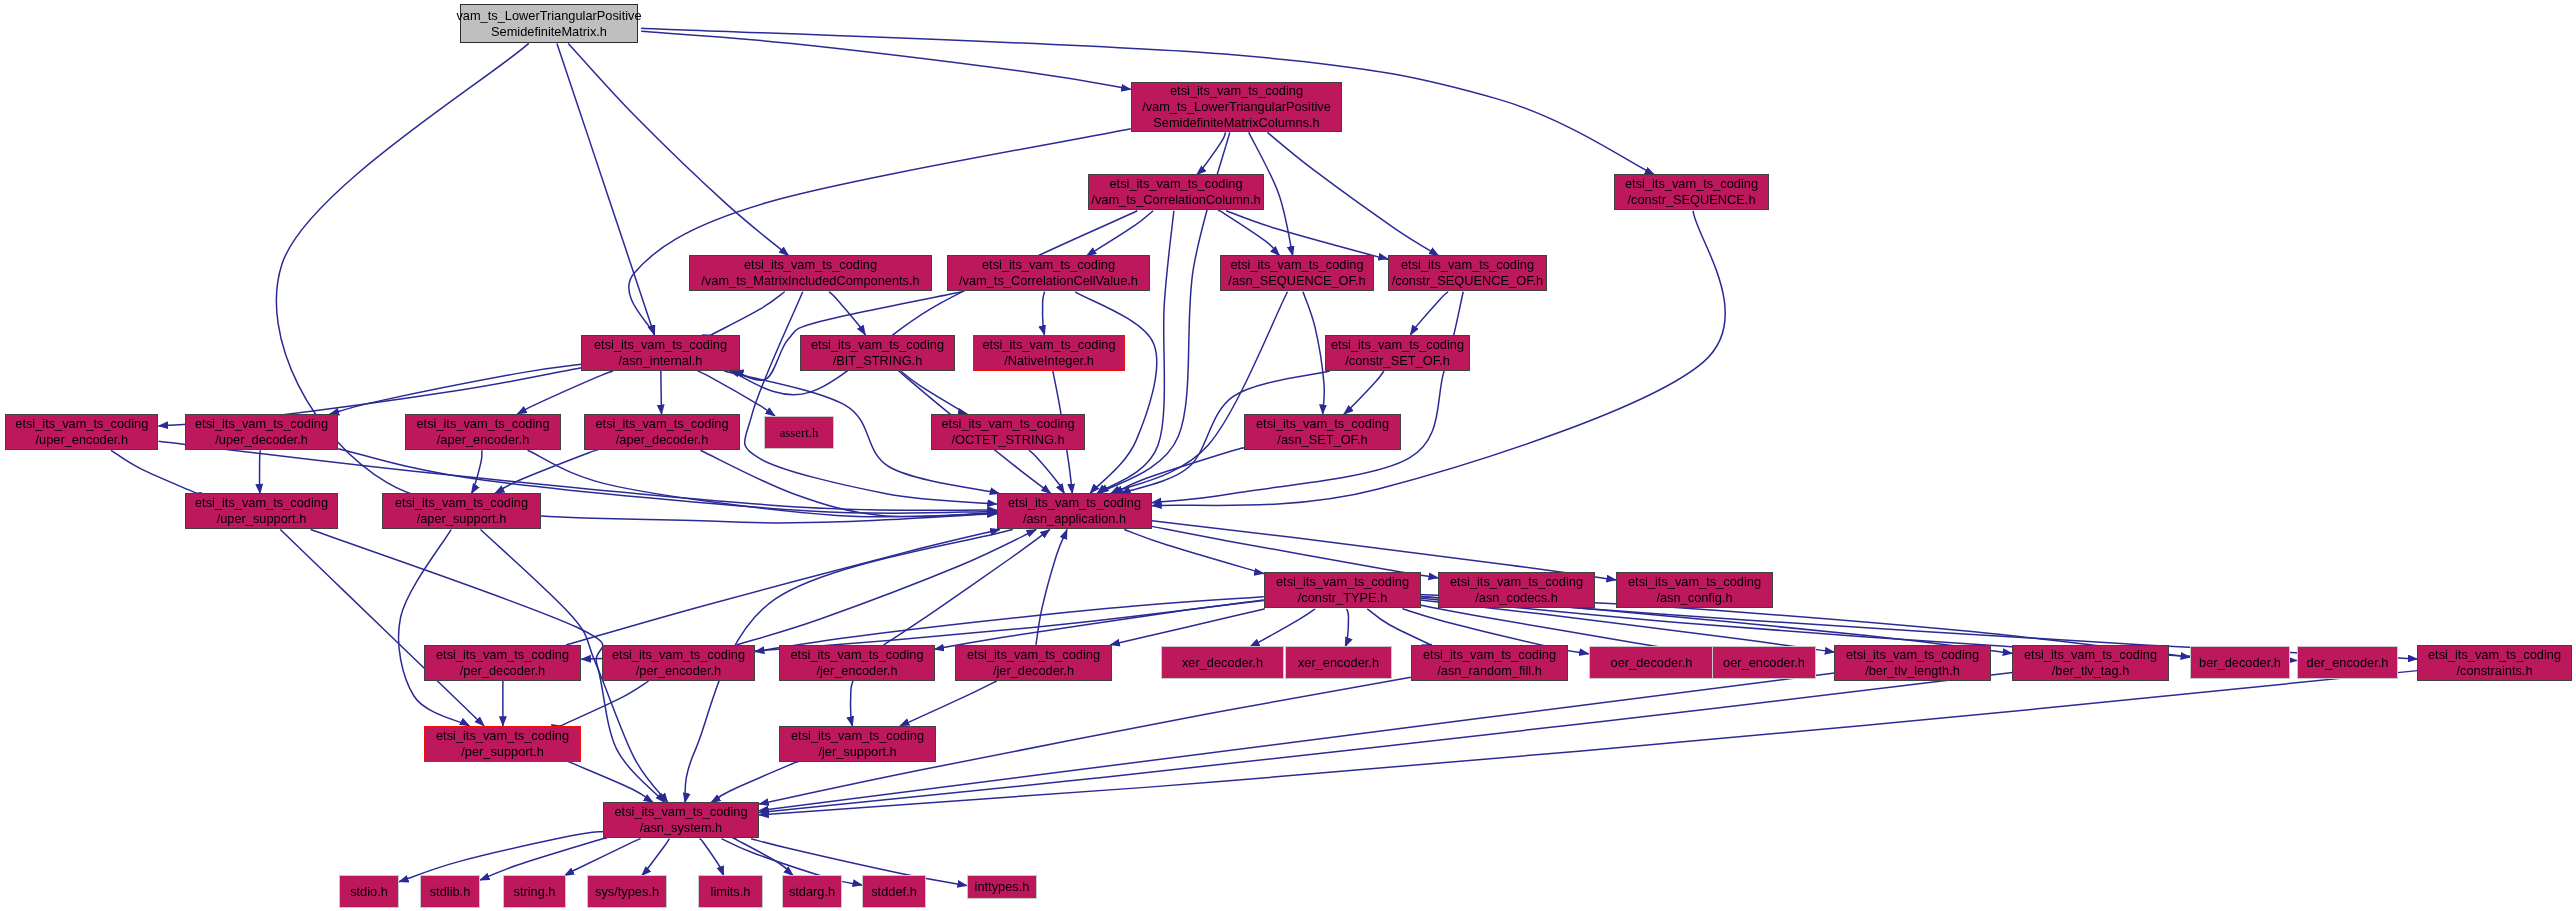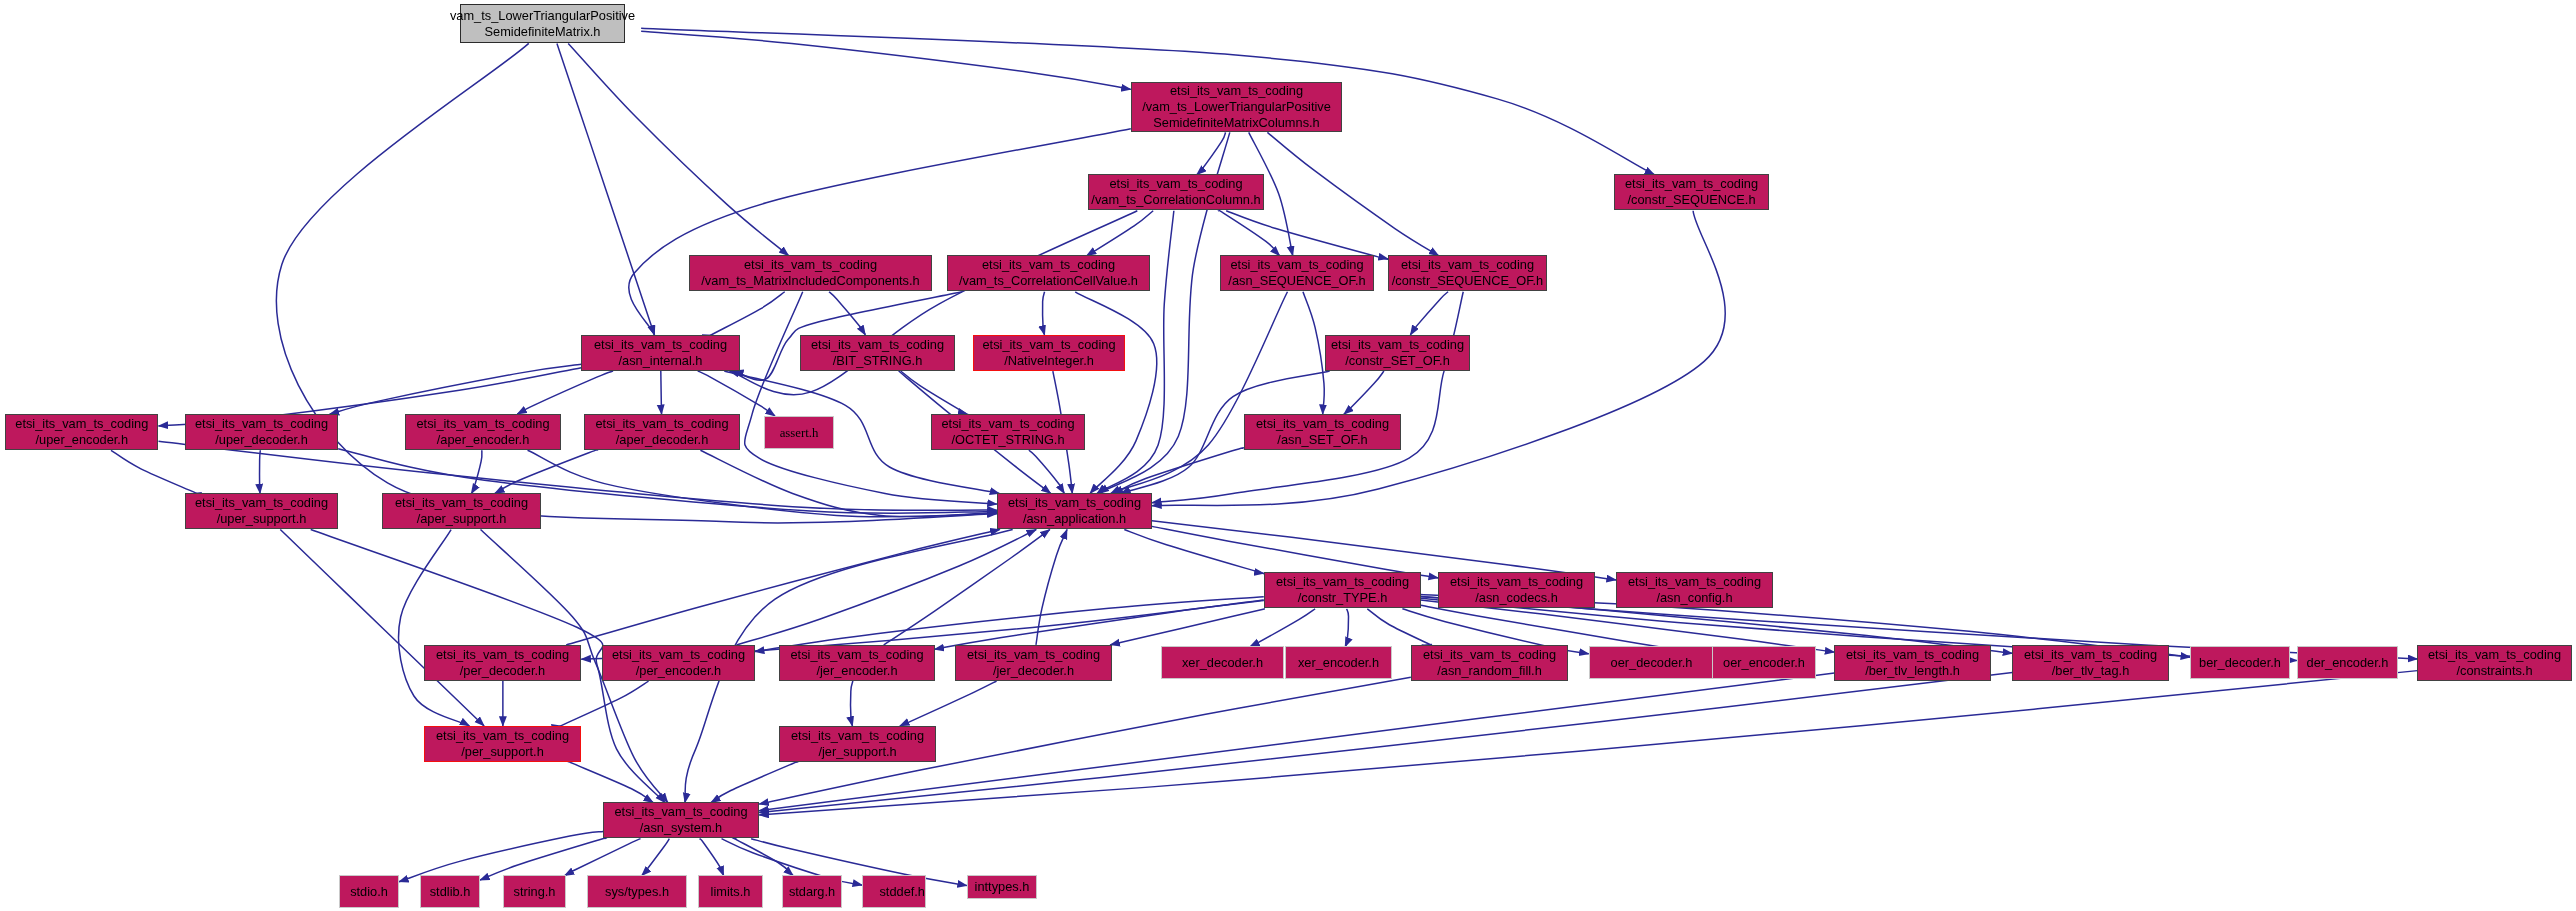--- a/index.html
+++ b/index.html
@@ -115,21 +115,21 @@
         <path class="edge" d="M686.2,952.0C685.2,952.3 696.1,948.6 679.7,953.5C663.3,958.5 610.3,974.3 587.8,981.9C565.4,989.5 552.1,996.1 545.0,999.0" marker-end="url(#arr)"></path>
         <path class="edge" d="M727.3,952.0C725.1,953.0 726.0,952.2 714.1,957.9C702.1,963.6 667.8,980.2 655.6,986.2C643.5,992.2 643.5,992.7 641.1,994.0" marker-end="url(#arr)"></path>
         <path class="edge" d="M760.0,952.0C759.0,953.5 758.5,954.9 753.9,961.2C749.3,967.4 736.8,984.1 732.6,989.5C728.3,995.0 729.3,993.3 728.6,994.0" marker-end="url(#arr)"></path>
         <path class="edge" d="M794.2,952.0C794.9,952.7 794.4,950.7 798.4,956.1C802.3,961.5 813.9,978.2 817.8,984.5C821.7,990.8 821.0,992.4 821.6,994.0" marker-end="url(#arr)"></path>
         <path class="edge" d="M836.3,952.0C835.4,951.7 823.0,945.8 830.7,950.2C838.5,954.6 871.1,971.2 882.7,978.5C894.4,985.8 897.6,991.4 900.6,994.0" marker-end="url(#arr)"></path>
         <path class="edge" d="M819.3,952.0C825.3,954.7 835.3,960.8 855.4,968.2C875.5,975.6 919.5,990.4 940.1,996.5C960.7,1002.6 972.5,1003.4 979.0,1004.8" marker-end="url(#arr)"></path>
         <path class="edge" d="M852.9,952.0C860.7,954.0 870.9,957.4 899.9,964.1C929.0,970.9 994.3,985.6 1027.3,992.5C1060.4,999.4 1086.2,1003.2 1098.0,1005.3" marker-end="url(#arr)"></path>
       </g>
   </svg>
   <div id="nodes">
-      <div class="node current" style="left: 460px; top: 4.4px; width: 165px; height: 39px;">
+      <div class="node current" style="left: 460px; top: 4.4px; width: 178px; height: 39px;">
         <span>vam_ts_LowerTriangularPositive</span>
         <span>SemidefiniteMatrix.h</span>
       </div>
       <div class="node doc" style="left: 1131px; top: 82px; width: 211px; height: 50px;">
         <span>etsi_its_vam_ts_coding</span>
         <span>/vam_ts_LowerTriangularPositive</span>
         <span>SemidefiniteMatrixColumns.h</span>
       </div>
       <div class="node doc" style="left: 1088px; top: 174px; width: 176px; height: 36px;">
         <span>etsi_its_vam_ts_coding</span>
@@ -286,30 +286,30 @@
       </div>
       <div class="node ext" style="left: 339px; top: 875px; width: 60px; height: 33px;">
         <span>stdio.h</span>
       </div>
       <div class="node ext" style="left: 420px; top: 875px; width: 60px; height: 33px;">
         <span>stdlib.h</span>
       </div>
       <div class="node ext" style="left: 503px; top: 875px; width: 63px; height: 33px;">
         <span>string.h</span>
       </div>
-      <div class="node ext" style="left: 587px; top: 875px; width: 100px; height: 33px;">
+      <div class="node ext" style="left: 587px; top: 875px; width: 80px; height: 33px;">
         <span>sys/types.h</span>
       </div>
       <div class="node ext" style="left: 698px; top: 875px; width: 65px; height: 33px;">
         <span>limits.h</span>
       </div>
       <div class="node ext" style="left: 782px; top: 875px; width: 60px; height: 33px;">
         <span>stdarg.h</span>
       </div>
-      <div class="node ext" style="left: 862px; top: 875px; width: 64px; height: 33px; align-items: flex-end;">
+      <div class="node ext" style="left: 862px; top: 875px; width: 64px; height: 33px;">
         <span>stddef.h</span>
       </div>
       <div class="node ext" style="left: 967px; top: 875px; width: 70px; height: 24px;">
         <span>inttypes.h</span>
       </div>
     </div>
 </div>
 
 
 </body></html>

